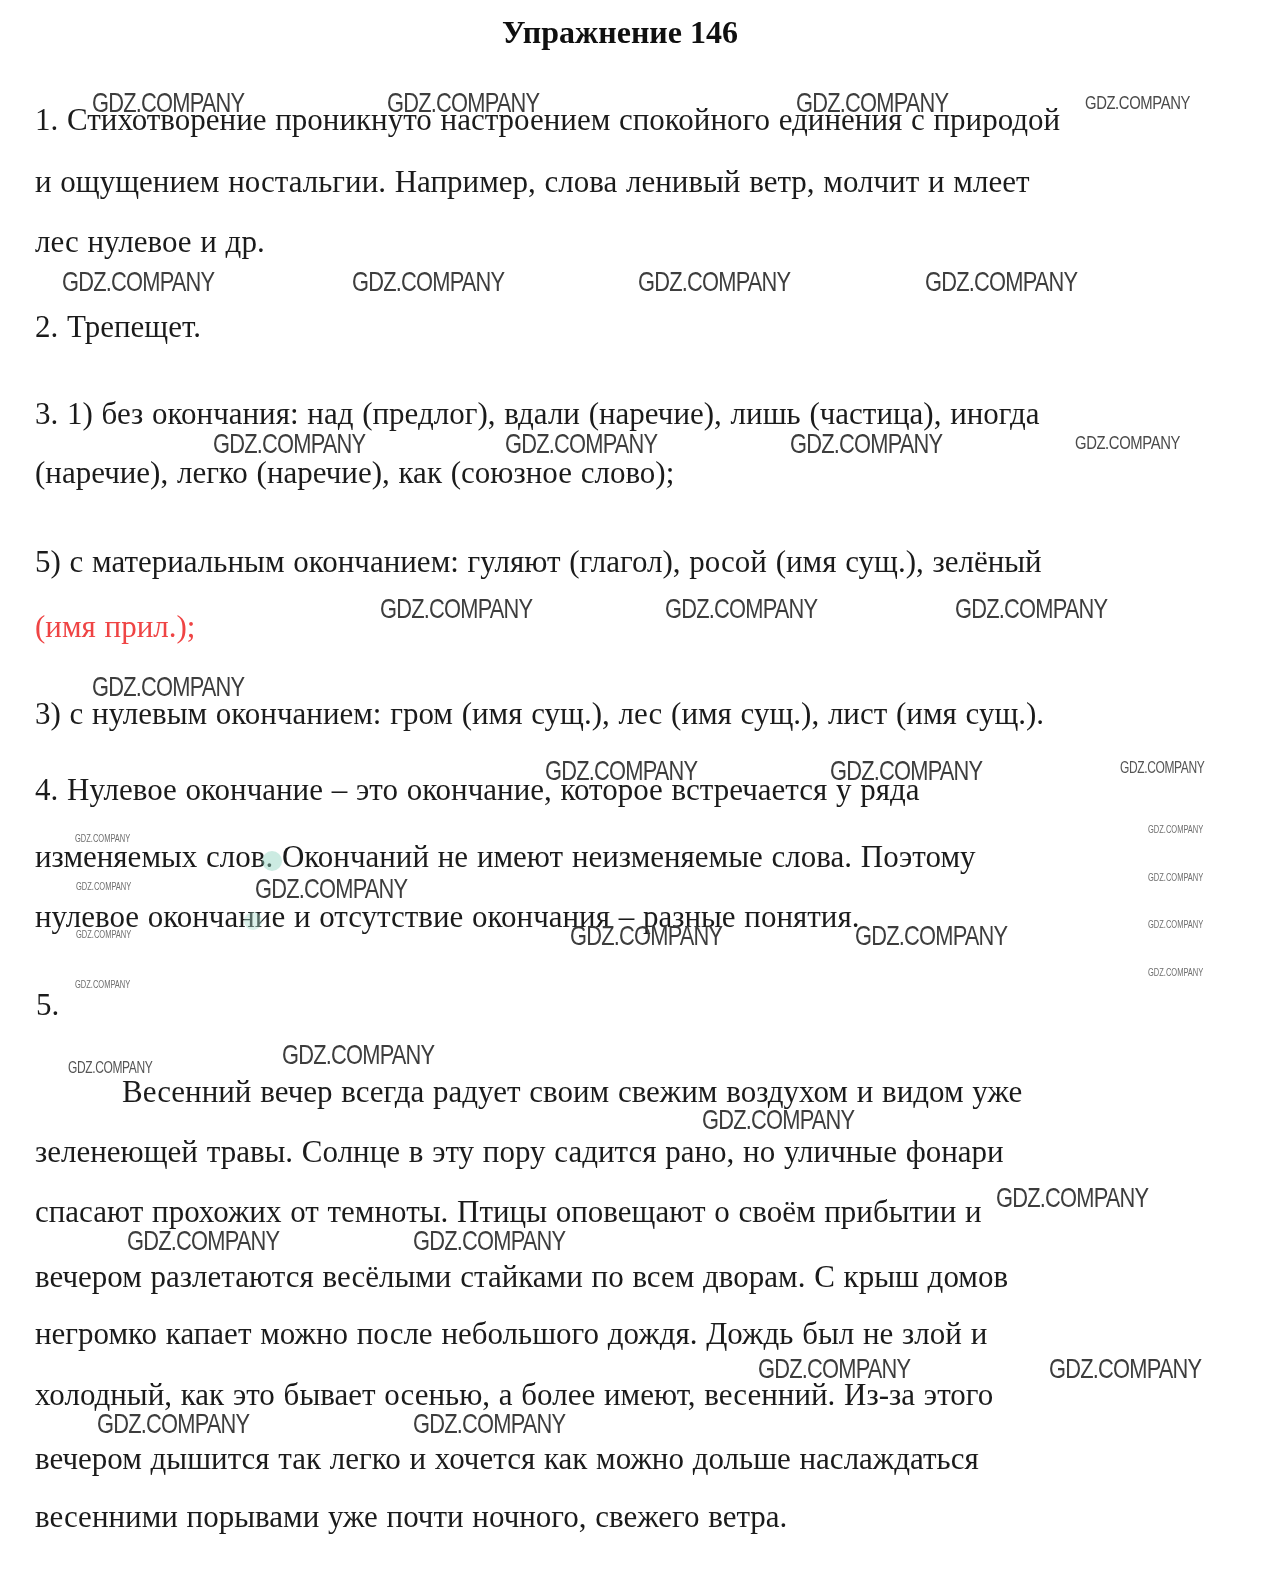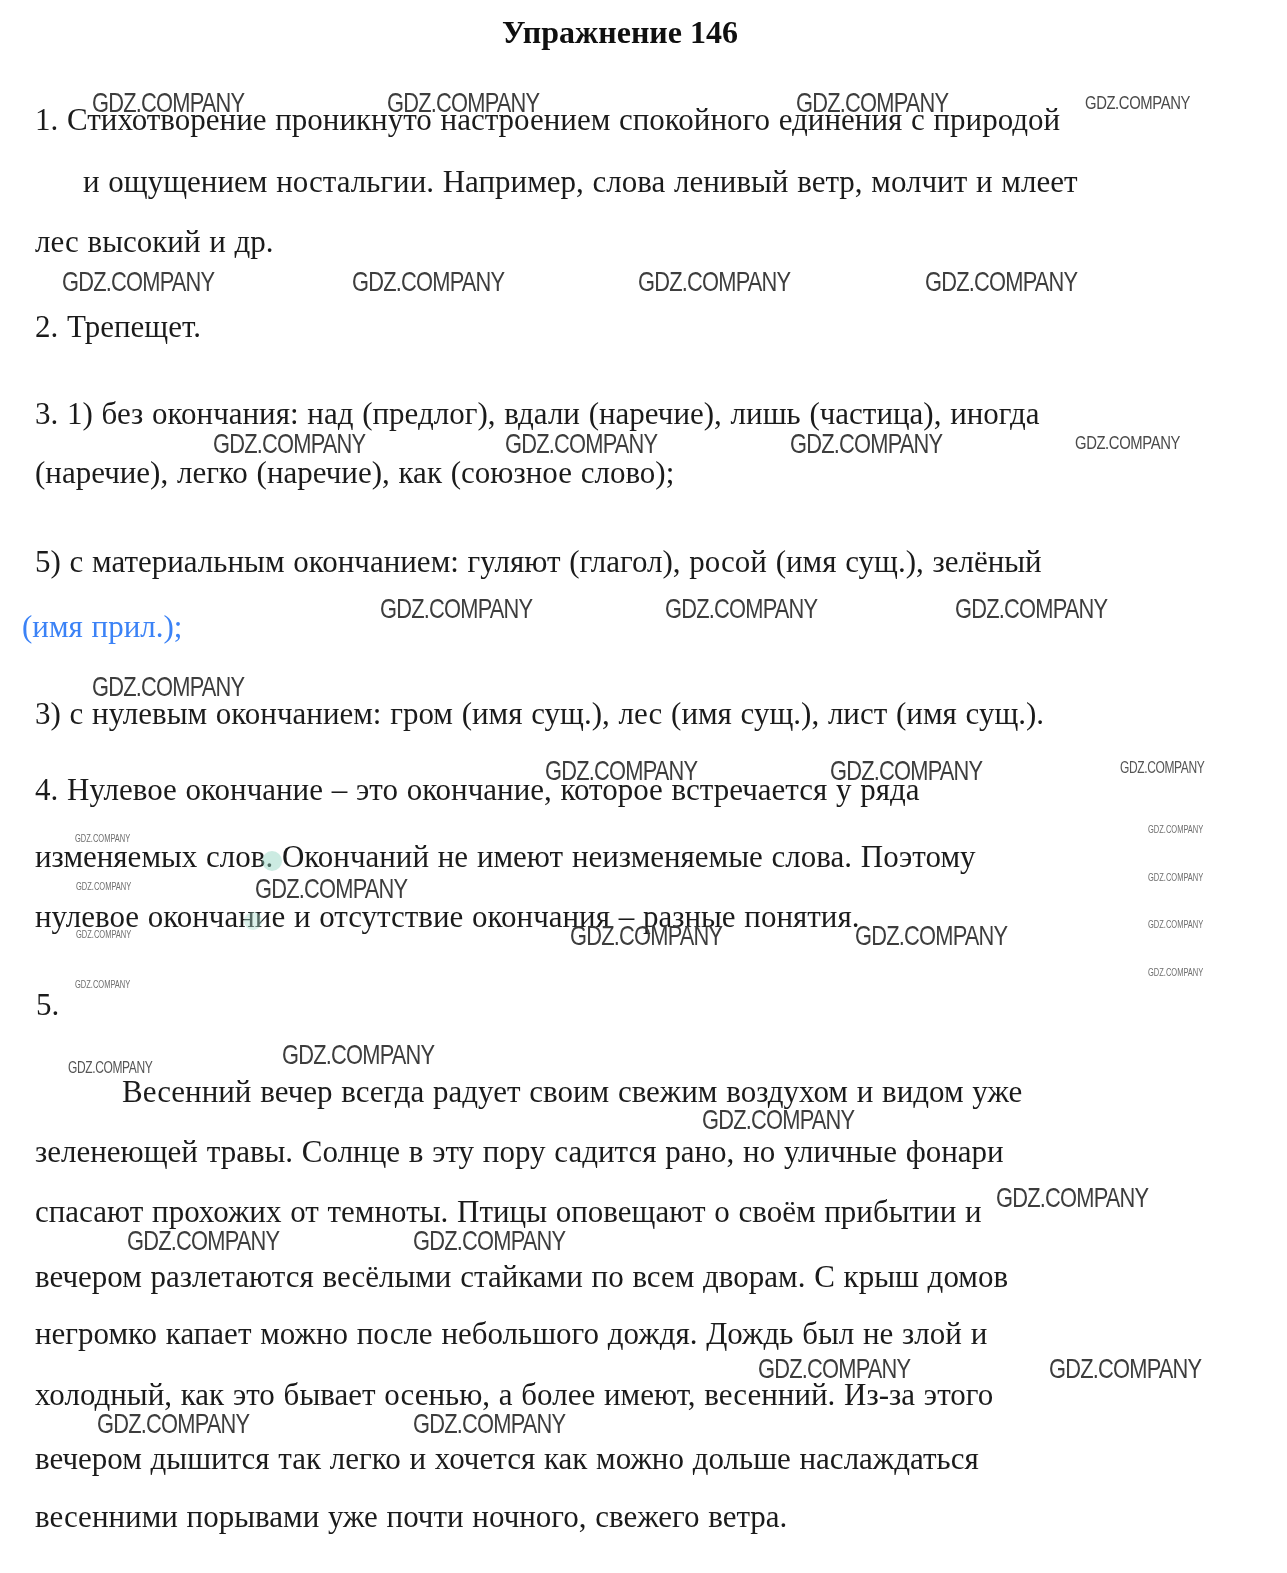--- a/index.html
+++ b/index.html
@@ -46,27 +46,27 @@
     border-radius:50%;
   }
 </style>
 </head>
 <body>
 
 <div class="page">
   <div class="title">Упражнение 146</div>
   <div id="content-layer">
       <div class="line" style="left: 35px; top: 101px; color: rgb(27, 27, 27);">1. Стихотворение проникнуто настроением спокойного единения с природой</div>
-      <div class="line" style="left: 35px; top: 163px; color: rgb(27, 27, 27); margin-left: 48px;">и ощущением ностальгии. Например, слова ленивый ветр, молчит и млеет</div>
-      <div class="line" style="left: 35px; top: 223px; color: rgb(27, 27, 27);">лес высокий и др.</div>
+      <div class="line" style="left: 35px; top: 163px; color: rgb(27, 27, 27);">и ощущением ностальгии. Например, слова ленивый ветр, молчит и млеет</div>
+      <div class="line" style="left: 35px; top: 223px; color: rgb(27, 27, 27);">лес нулевое и др.</div>
       <div class="line" style="left: 35px; top: 308px; color: rgb(27, 27, 27);">2. Трепещет.</div>
       <div class="line" style="left: 35px; top: 395px; color: rgb(27, 27, 27);">3. 1) без окончания: над (предлог), вдали (наречие), лишь (частица), иногда</div>
       <div class="line" style="left: 35px; top: 454px; color: rgb(27, 27, 27);">(наречие), легко (наречие), как (союзное слово);</div>
       <div class="line" style="left: 35px; top: 543px; color: rgb(27, 27, 27);">5) с материальным окончанием: гуляют (глагол), росой (имя сущ.), зелёный</div>
-      <div class="line" style="left: 22px; top: 608px; color: #3b82f6;">(имя прил.);</div>
+      <div class="line" style="left: 35px; top: 608px; color: #ef4444;">(имя прил.);</div>
       <div class="line" style="left: 35px; top: 695px; color: rgb(27, 27, 27);">3) с нулевым окончанием: гром (имя сущ.), лес (имя сущ.), лист (имя сущ.).</div>
       <div class="line" style="left: 35px; top: 771px; color: rgb(27, 27, 27);">4. Нулевое окончание – это окончание, которое встречается у ряда</div>
       <div class="line" style="left: 35px; top: 838px; color: rgb(27, 27, 27);">изменяемых слов. Окончаний не имеют неизменяемые слова. Поэтому</div>
       <div class="line" style="left: 35px; top: 898px; color: rgb(27, 27, 27);">нулевое окончание и отсутствие окончания – разные понятия.</div>
       <div class="line" style="left: 36px; top: 986px; color: rgb(27, 27, 27);">5.</div>
       <div class="line" style="left: 122px; top: 1073px; color: rgb(27, 27, 27);">Весенний вечер всегда радует своим свежим воздухом и видом уже</div>
       <div class="line" style="left: 35px; top: 1133px; color: rgb(27, 27, 27);">зеленеющей травы. Солнце в эту пору садится рано, но уличные фонари</div>
       <div class="line" style="left: 35px; top: 1193px; color: rgb(27, 27, 27); text-align: right;">спасают прохожих от темноты. Птицы оповещают о своём прибытии и</div>
       <div class="line" style="left: 35px; top: 1258px; color: rgb(27, 27, 27);">вечером разлетаются весёлыми стайками по всем дворам. С крыш домов</div>
       <div class="line" style="left: 35px; top: 1315px; color: rgb(27, 27, 27);">негромко капает можно после небольшого дождя. Дождь был не злой и</div>

